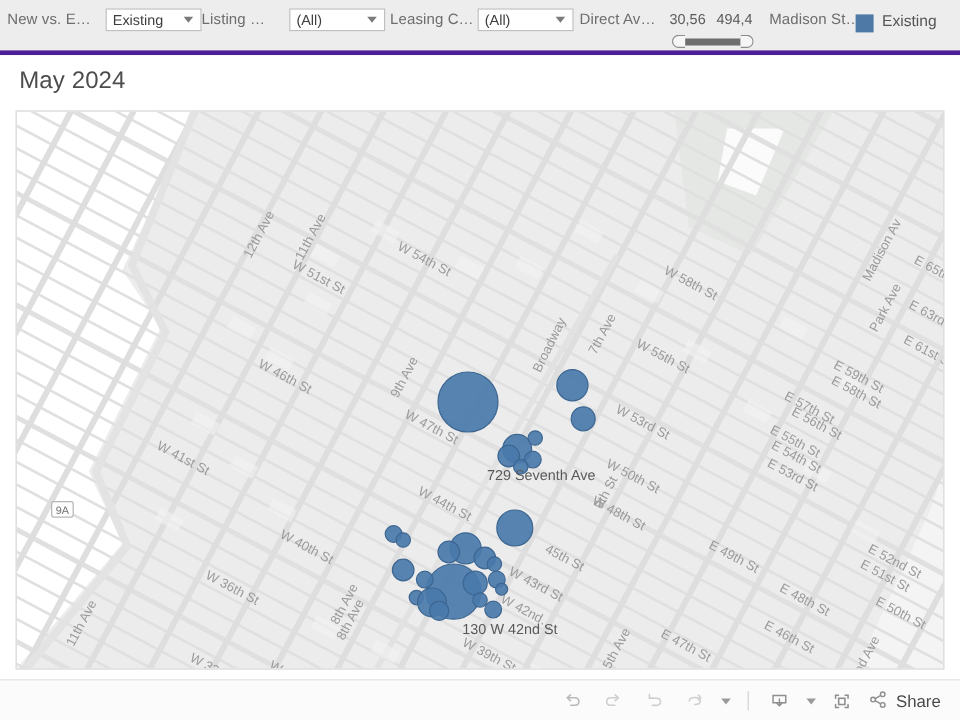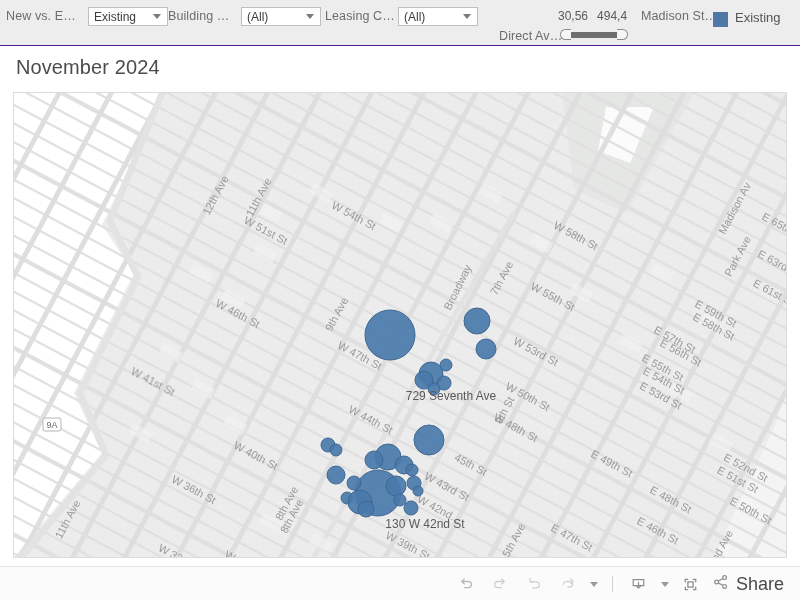--- a/index.html
+++ b/index.html
@@ -14,21 +14,21 @@
     width: 800px; height: 600px;
     background: #ffffff;
     box-sizing: border-box;
   }
 
   
   #filterbar {
     position: absolute; top: 0; left: 0;
     width: 800px; height: 46px;
     background: #ededed;
-    border-bottom: 1px solid #4c1d95;
+    border-bottom: 4px solid #4c1d95;
     box-sizing: border-box;
   }
   .fcell { position: absolute; top: 0; height: 46px; }
   .flabel {
     position: absolute; top: 9px;
     font-size: 12.5px; color: #6d6d6d;
     white-space: nowrap;
     letter-spacing: .1px;
   }
   .fdrop {
@@ -147,21 +147,21 @@
     width: 34px; height: 34px;
     display: flex; align-items: center; justify-content: center;
   }
   .tbtn.narrow { width: 18px; }
   .tbdivider {
     width: 1px; height: 16px; background: #d2d2d2;
     margin: 0 9px;
   }
   .sharebtn {
     display: flex; align-items: center; gap: 6px;
-    font-size: 18px; color: #4a4a4a;
+    font-size: 14px; color: #4a4a4a;
     padding: 0 6px 0 4px; height: 34px;
     white-space: nowrap;
   }
   .minicaret {
     width: 0; height: 0;
     border-left: 4px solid transparent;
     border-right: 4px solid transparent;
     border-top: 5px solid #9a9a9a;
   }
 </style>
@@ -174,37 +174,37 @@
 
     <div class="fcell" style="left:6px;">
       <div class="flabel" style="left:0;">New vs. E…</div>
       <div class="fdrop" style="left:82px; width:80px;">
         <span class="dval">Existing</span>
         <span class="caret"></span>
       </div>
     </div>
 
     <div class="fcell" style="left:168px;">
-      <div class="flabel" style="left:0;">Building …</div>
+      <div class="flabel" style="left:0;">Listing …</div>
       <div class="fdrop" style="left:73px; width:80px;">
         <span class="dval">(All)</span>
         <span class="caret"></span>
       </div>
     </div>
 
     <div class="fcell" style="left:325px;">
       <div class="flabel" style="left:0;">Leasing C…</div>
       <div class="fdrop" style="left:73px; width:80px;">
         <span class="dval">(All)</span>
         <span class="caret"></span>
       </div>
     </div>
 
     <div class="fcell" style="left:483px;">
-      <div class="flabel" style="left:16px;margin-top:20px;">Direct Av…</div>
+      <div class="flabel" style="left:0;">Direct Av…</div>
       <div class="rangewrap" style="left:75px; width:86px;">
         <div class="rangenums">
           <span class="rnmin">30,56</span><span class="rnmax">494,4</span>
         </div>
         <div class="slider">
           <div class="strack"></div>
           <div class="shandle left"></div>
           <div class="shandle right"></div>
         </div>
       </div>
@@ -212,21 +212,21 @@
 
     <div class="fcell" style="left:641px;">
       <div class="flabel" style="left:0;">Madison St…</div>
       <div class="legendswatch" style="left: 72px; background: rgb(78, 121, 167);" id="legend-swatch"></div>
       <div class="legendlabel" style="left:94px;">Existing</div>
     </div>
 
   </div>
 
   <div id="title">
-    <div class="ttxt">November 2024</div>
+    <div class="ttxt">May 2024</div>
   </div>
 
   <div id="mapframe">
     <div id="mapcanvas">
         <svg width="772" height="464" viewBox="0 0 772 464">
           <rect x="0" y="0" width="772" height="464" fill="#ececec"></rect>
           <path d="M0,0 L150,0 L88,132 L120,180 L60,300 L88,360 L0,464 Z" fill="#ffffff"></path>
           <path d="M772,300 L772,464 L700,464 L762,330 Z" fill="#f4f4f4"></path>
           <path d="M548,0 L680,0 L612,120 L560,96 Z" fill="#e4e7e3"></path>
           <path d="M592,14 L640,14 L616,70 L584,58 Z" fill="#fbfbfb"></path>

